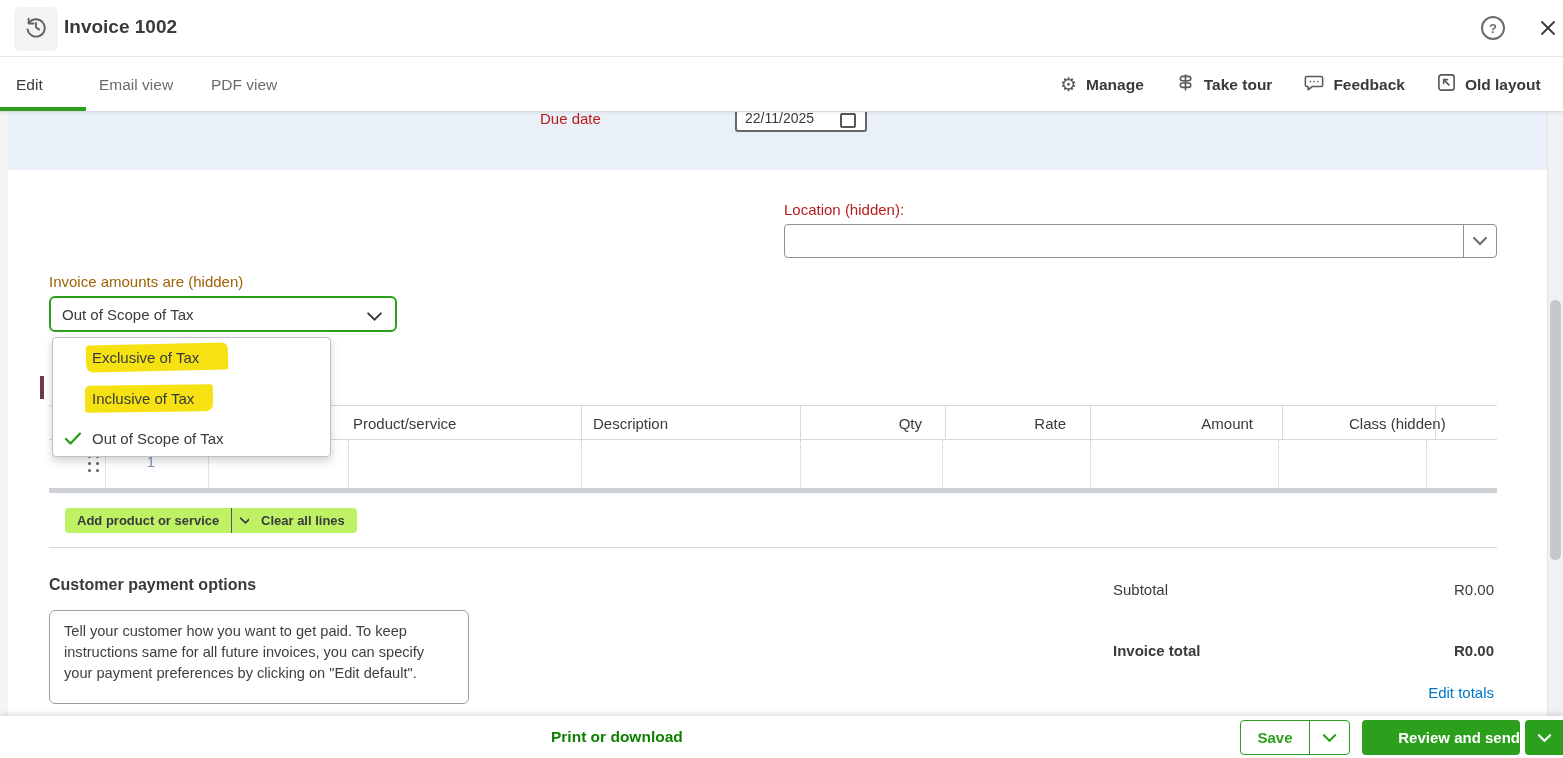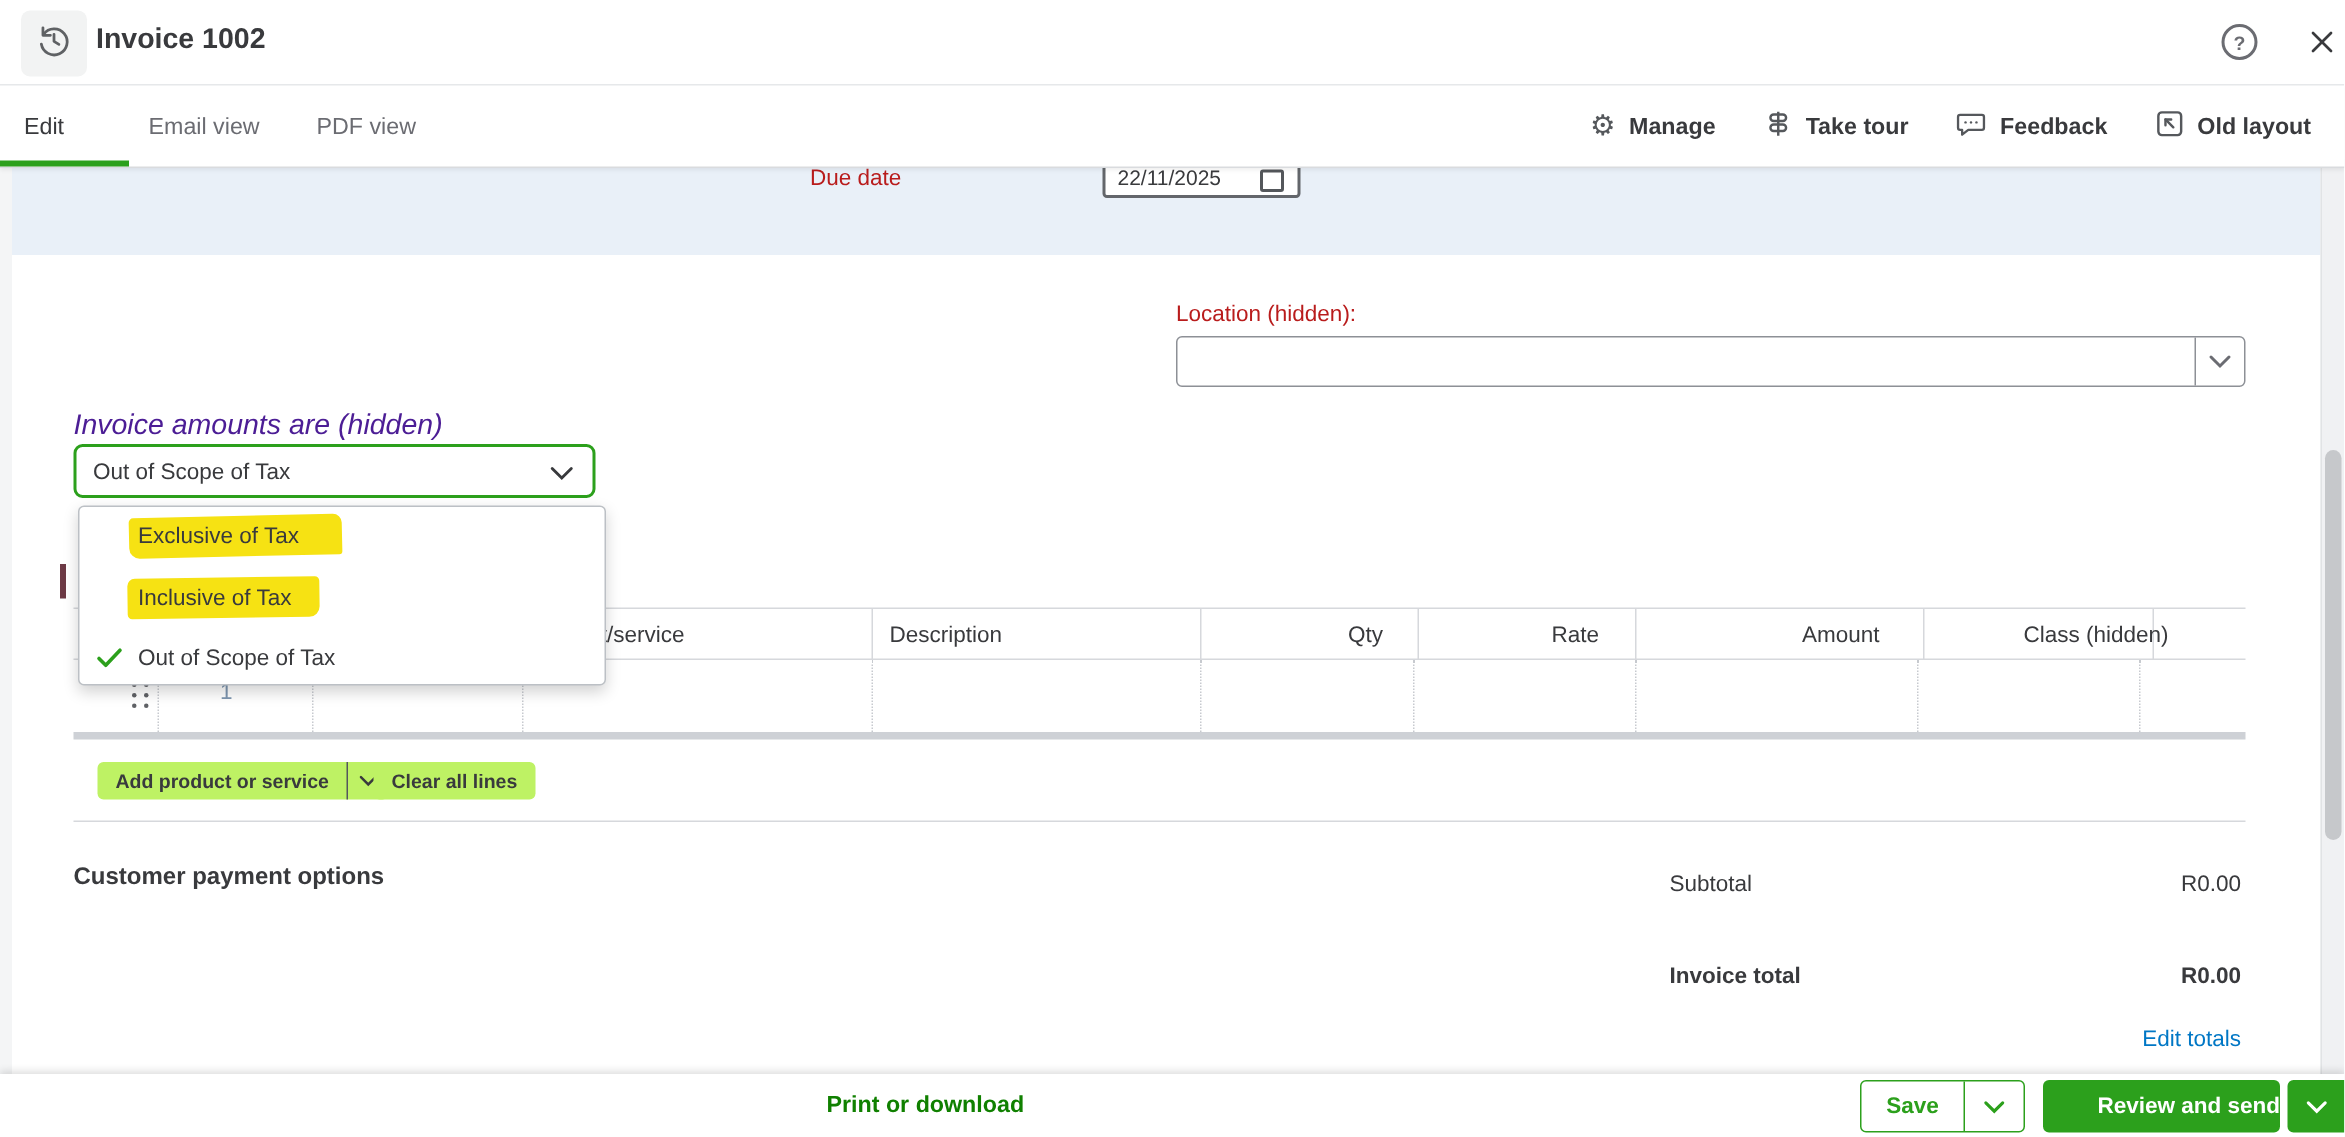--- a/index.html
+++ b/index.html
@@ -34,29 +34,29 @@
 
   .duedate-label { position:absolute; left:540px; top:-2px; }
   .duedate-input { position:absolute; left:735px; top:-9px; width:132px; height:29px; background:#fff; border:2px solid #63666b; border-radius:3px; font-family:"Liberation Sans",sans-serif; font-size:14px; color:#393a3d; padding:0 26px 0 8px; }
   .duedate-cal { position:absolute; left:840px; top:1px; width:16px; height:15px; border:2px solid #54575b; border-radius:2px; background:#fff; cursor:pointer; }
 
   .loc-label { position:absolute; left:784px; top:89px; }
   .loc-select { position:absolute; left:784px; top:112px; width:713px; height:34px; background:#fff; border:1px solid #8d9096; border-radius:4px; cursor:pointer; }
   .loc-chev { position:absolute; right:0; top:0; width:33px; height:32px; border-left:1px solid #8d9096; display:flex; align-items:center; justify-content:center; }
   .loc-value { position:absolute; left:10px; top:7px; font-size:15px; color:#393a3d; }
 
-  .tax-label { position:absolute; left:49px; top:161px; font-size:19px; color:#4c1d95;font-style:italic; }
+  .tax-label { position:absolute; left:49px; top:161px; font-size:15px; color:#a16207; }
   .tax-select { position:absolute; left:49px; top:184px; width:348px; height:36px; background:#fff; border:2px solid #2ca01c; border-radius:6px; cursor:pointer; z-index:15; }
   .tax-value { position:absolute; left:11px; top:8px; font-size:15px; color:#393a3d; }
   .tax-chev { position:absolute; right:12px; top:10px; }
 
   .text-fragment { position:absolute; left:40px; top:264px; width:4px; height:23px; background:#6d3a45; }
 
   
-  .panel { position:absolute; left:52px; top:225px; width:352px; height:120px; background:#fff; border:1px solid #bcc0c5; border-radius:4px; box-shadow:0 4px 10px rgba(0,0,0,.18); z-index:20; }
+  .panel { position:absolute; left:52px; top:225px; width:279px; height:120px; background:#fff; border:1px solid #bcc0c5; border-radius:4px; box-shadow:0 4px 10px rgba(0,0,0,.18); z-index:20; }
   .opt { position:absolute; left:39px; font-size:15px; color:#393a3d; cursor:pointer; white-space:nowrap; z-index:2; }
   .hl { position:absolute; background:#f6e213; z-index:1; }
   .hl1 { left:33px; top:6px; width:142px; height:27px; transform:rotate(-1.3deg); border-radius:3px 6px 2px 7px; }
   .hl2 { left:32px; top:47px; width:128px; height:27px; transform:rotate(-0.8deg); border-radius:5px 3px 7px 3px; }
   .opt1 { top:11px; }
   .opt2 { top:52px; }
   .opt3 { top:92px; }
   .opt-check { position:absolute; left:11px; top:93px; z-index:2; }
 
   
@@ -274,20 +274,21 @@
           </svg>
       </span>
     </div>
     <div class="gbtn clearbtn">
       <span class="lbl">Clear all lines</span>
     </div>
 
     <div class="hdivider"></div>
 
     <div class="pay-heading">Customer payment options</div>
+    <div class="pay-note">Tell your customer how you want to get paid. To keep instructions same for all future invoices, you can specify your payment preferences by clicking on "Edit default".</div>
 
     <div class="tot-label t-sub">Subtotal</div>
     <div class="tot-value t-sub">R0.00</div>
     <div class="tot-label t-total">Invoice total</div>
     <div class="tot-value t-total">R0.00</div>
     <div class="edit-totals">Edit totals</div>
   </div>
 
   <div class="scroll-track">
     <div class="scroll-thumb"></div>

